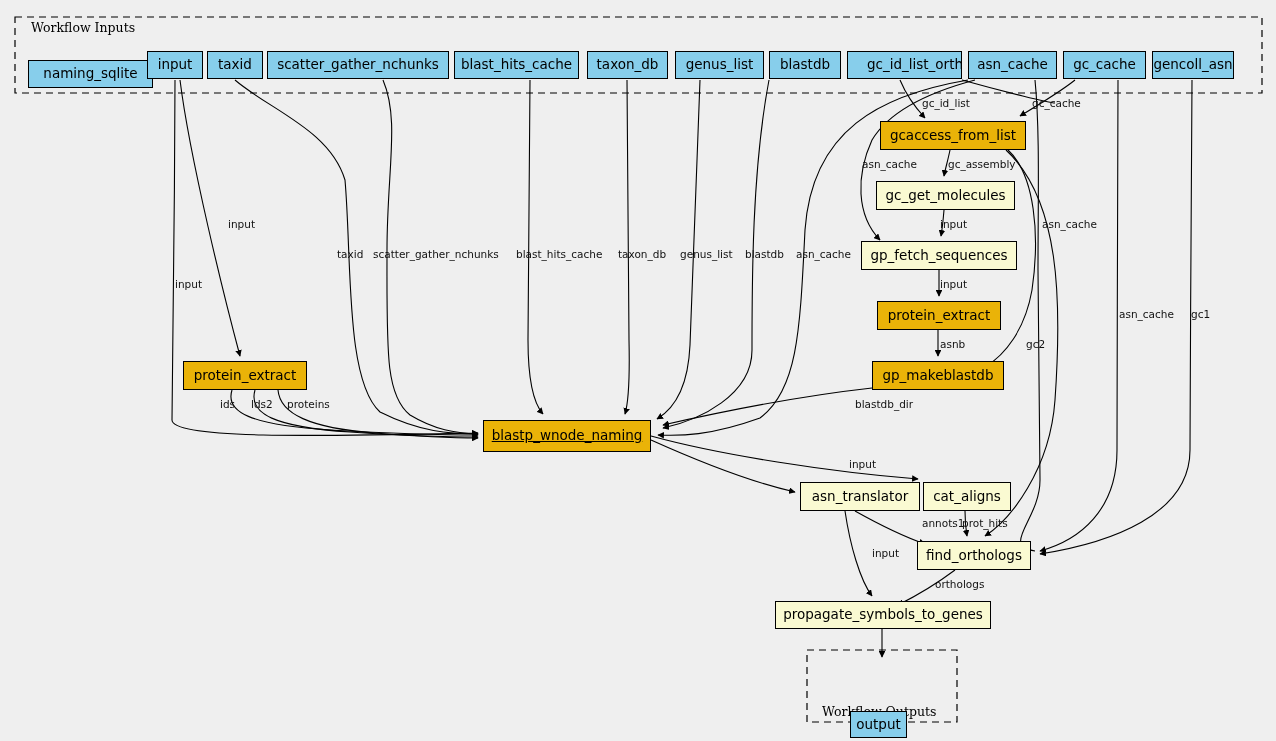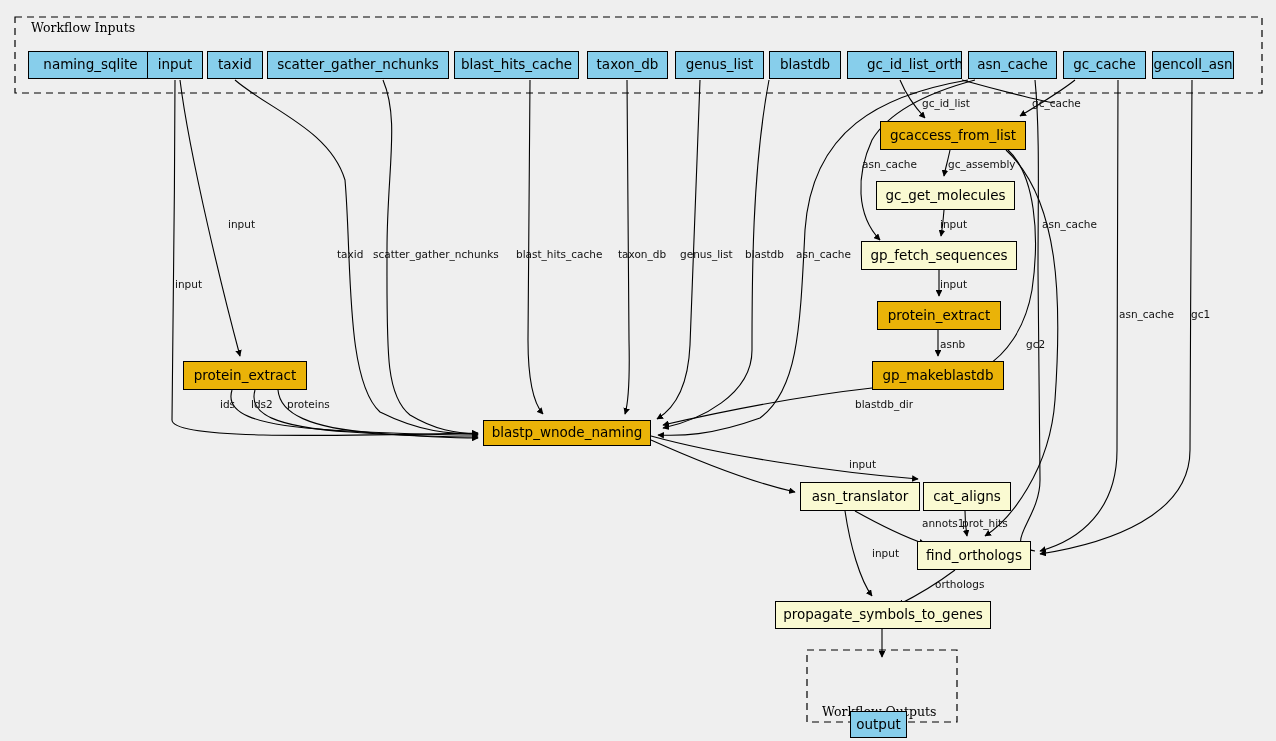--- a/index.html
+++ b/index.html
@@ -172,41 +172,41 @@
       <text class="edge-label" x="287" y="408">proteins</text>
       <text class="edge-label" x="855" y="408">blastdb_dir</text>
       <text class="edge-label" x="849" y="468">input</text>
       <text class="edge-label" x="922" y="527">annots1</text>
       <text class="edge-label" x="962" y="527">prot_hits</text>
       <text class="edge-label" x="872" y="557">input</text>
       <text class="edge-label" x="935" y="588">orthologs</text>
     </g>
   </svg>
 
-  <div class="node io" style="left:28px;top:51px;width:125px;height:28px;">naming_sqlite</div>
+  <div class="node io" style="left:28px;top:60px;width:125px;height:28px;">naming_sqlite</div>
   <div class="node io" style="left:147px;top:51px;width:56px;height:28px;">input</div>
   <div class="node io" style="left:207px;top:51px;width:56px;height:28px;">taxid</div>
   <div class="node io" style="left:267px;top:51px;width:182px;height:28px;">scatter_gather_nchunks</div>
   <div class="node io" style="left:454px;top:51px;width:125px;height:28px;">blast_hits_cache</div>
   <div class="node io" style="left:587px;top:51px;width:81px;height:28px;">taxon_db</div>
   <div class="node io" style="left:675px;top:51px;width:89px;height:28px;">genus_list</div>
   <div class="node io" style="left:769px;top:51px;width:72px;height:28px;">blastdb</div>
   <div class="node io" style="left:847px;top:51px;width:115px;height:28px;padding-left:21px;">gc_id_list_orth</div>
   <div class="node io" style="left:968px;top:51px;width:89px;height:28px;">asn_cache</div>
   <div class="node io" style="left:1063px;top:51px;width:83px;height:28px;">gc_cache</div>
   <div class="node io" style="left:1152px;top:51px;width:82px;height:28px;">gencoll_asn</div>
 
   <div class="node tool" style="left:880px;top:121px;width:146px;height:29px;">gcaccess_from_list</div>
   <div class="node subwf" style="left:861px;top:241px;width:156px;height:29px;">gp_fetch_sequences</div>
   <div class="node subwf" style="left:876px;top:181px;width:139px;height:29px;">gc_get_molecules</div>
   <div class="node tool" style="left:877px;top:301px;width:124px;height:29px;">protein_extract</div>
   <div class="node tool" style="left:872px;top:361px;width:132px;height:29px;">gp_makeblastdb</div>
 
   <div class="node tool" style="left:183px;top:361px;width:124px;height:29px;">protein_extract</div>
-  <div class="node tool" style="left:483px;top:420px;width:168px;height:26px;">blastp_wnode_naming</div>
+  <div class="node tool" style="left:483px;top:420px;width:168px;height:32px;text-decoration:underline;">blastp_wnode_naming</div>
 
   <div class="node subwf" style="left:800px;top:482px;width:120px;height:29px;">asn_translator</div>
   <div class="node subwf" style="left:923px;top:482px;width:88px;height:29px;">cat_aligns</div>
   <div class="node subwf" style="left:917px;top:541px;width:114px;height:29px;">find_orthologs</div>
   <div class="node subwf" style="left:775px;top:601px;width:216px;height:28px;">propagate_symbols_to_genes</div>
 
   <div class="node io" style="left:850px;top:700px;width:57px;height:27px;margin-top:11px;">output</div>
 
 </div>
 

